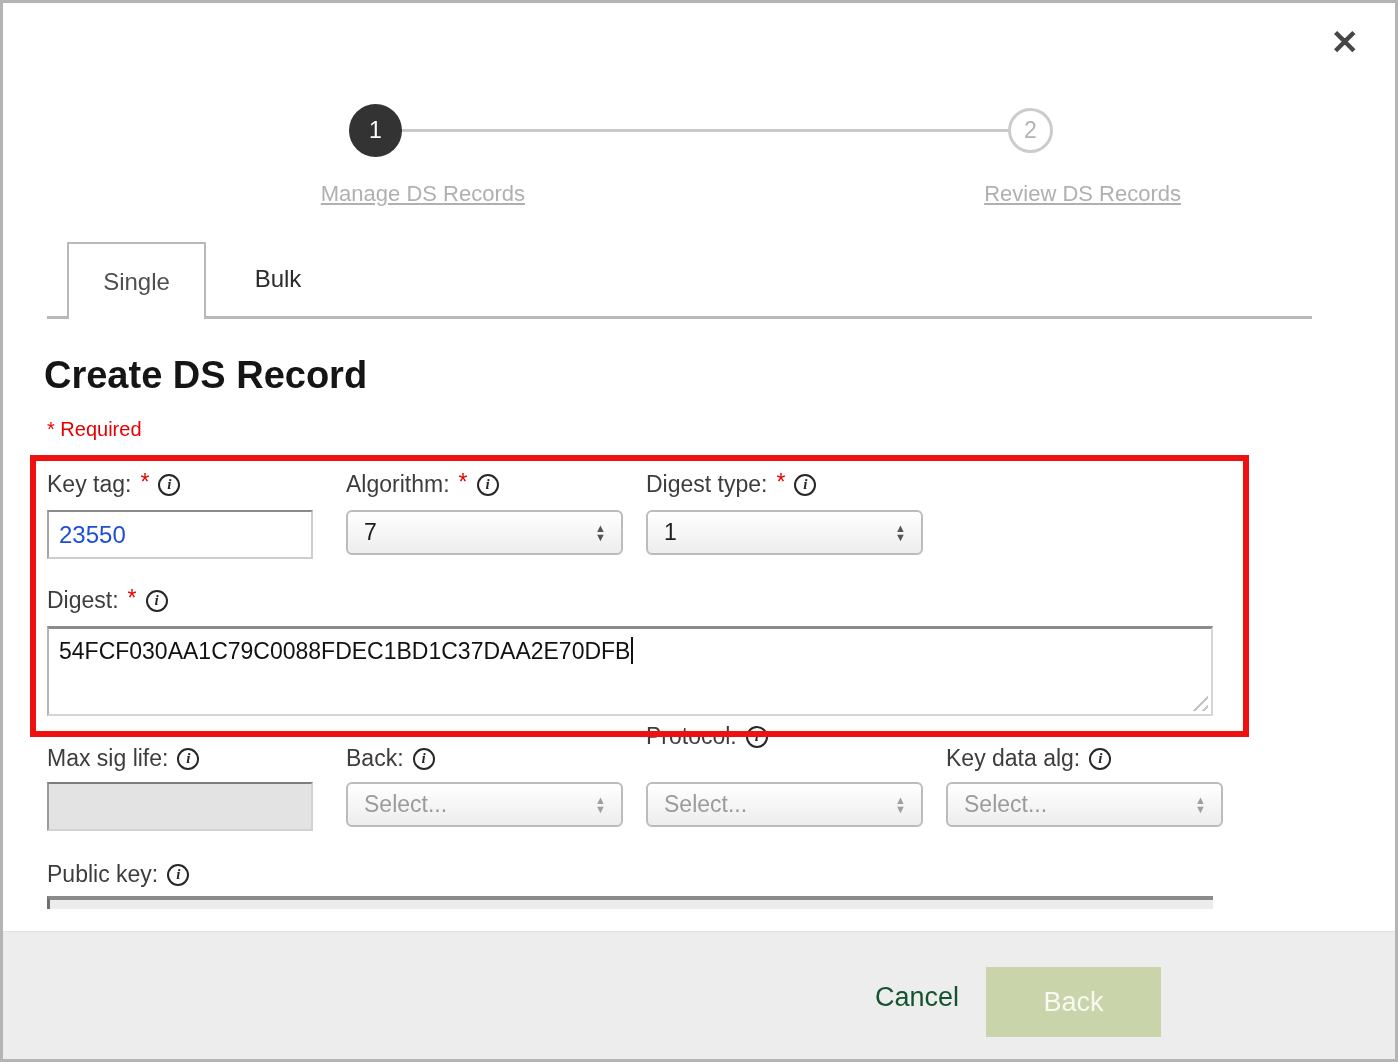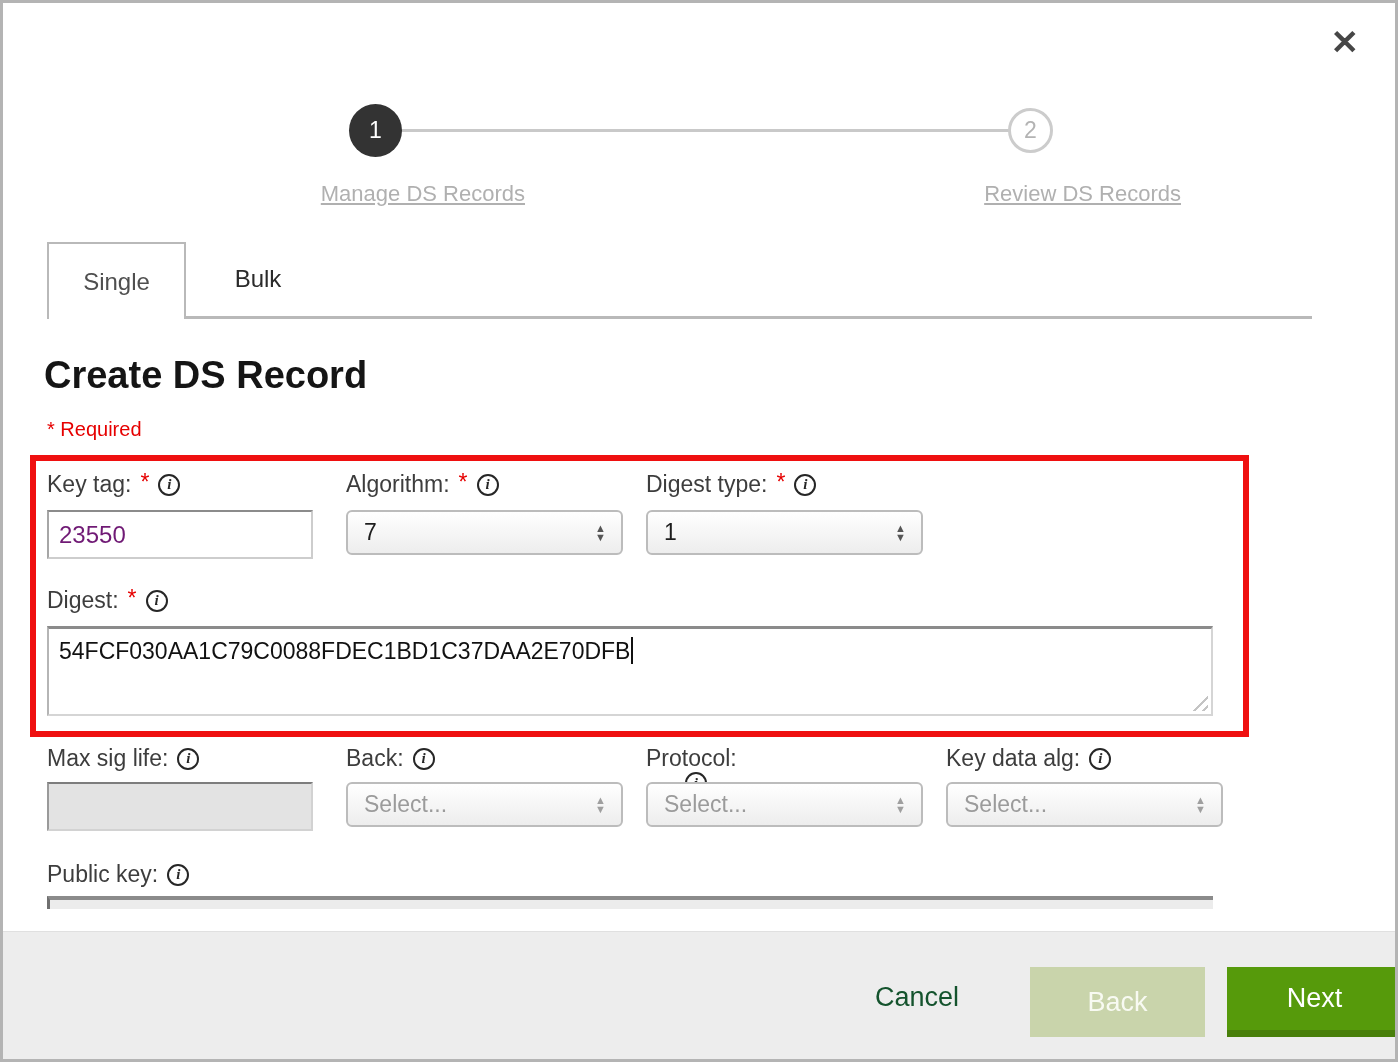--- a/index.html
+++ b/index.html
@@ -15,41 +15,41 @@
   
   .step-line { position:absolute; left:372px; top:126px; width:656px; height:3px; background:#c9c9c9; }
   .step-circle { position:absolute; border-radius:50%; display:flex; align-items:center; justify-content:center; font-size:23px; }
   .step-1 { left:346px; top:101px; width:53px; height:53px; background:#333333; color:#ffffff; }
   .step-2 { left:1005px; top:105px; width:45px; height:45px; background:#ffffff; border:3px solid #cccccc; color:#b3b3b3; }
   .step-label { position:absolute; top:178px; width:300px; text-align:right; font-size:22px; color:#b0b0b0;text-decoration:underline; }
   .step-label-1 { left:222px; } .step-label-2 { left:878px; }
   
   .tab-line { position:absolute; left:44px; top:313px; width:1265px; height:3px; background:#b9b9b9; }
   .tab { position:absolute; top:239px; display:flex; align-items:center; justify-content:center;
-    font-size:24px; cursor:pointer; }
+    font-size:24px; cursor:pointer;margin-left:20px; }
   .tab-single { left:44px; width:139px; height:77px; background:#fff; border:2px solid #b9b9b9;
     border-bottom:none; color:#4f4f4f; z-index:2; }
   .tab-bulk { left:199px; width:112px; height:74px; color:#2b2b2b; }
   
   .page-title { position:absolute; left:41px; top:351px; font-size:38px; font-weight:bold; color:#151515; }
   .required-note { position:absolute; left:44px; top:415px; font-size:20px; color:#e60000; }
   
   .annotation-box { position:absolute; left:27px; top:452px; width:1219px; height:282px;
     border:6px solid #ef1010; z-index:6; pointer-events:none; }
   
   .flabel { position:absolute; display:flex; align-items:center; font-size:23px; color:#3d3d3d; white-space:nowrap; }
   .req { color:#e60000; margin-left:9px; font-size:23px; position:relative; top:-2px; }
   .info-icon { margin-left:9px; width:22px; height:22px; min-width:22px; border:2.5px solid #262626;
     border-radius:50%; display:inline-flex; align-items:center; justify-content:center; cursor:pointer; }
   .info-icon i { font-family:"Liberation Serif", serif; font-style:italic; font-weight:bold;
     font-size:15px; color:#262626; line-height:1; }
   
   .tinput { position:absolute; width:266px; height:49px; border:2px solid;
     border-color:#8b8b8b #cdcdcd #cdcdcd #a6a6a6; background:#fff;
-    font-family:"Liberation Sans", sans-serif; font-size:24px; color:#701a75; padding:0 10px; }
+    font-family:"Liberation Sans", sans-serif; font-size:24px; color:#1d4ed8; padding:0 10px; }
   .tinput.disabled { background:#e3e3e3; border-color:#7d7d7d #d2d2d2 #d2d2d2 #9a9a9a; }
   
   .select { position:absolute; width:277px; height:45px; border:2px solid #bcbcbc; border-radius:6px;
     background:linear-gradient(#ffffff,#ededed); display:flex; align-items:center;
     padding:0 16px; font-size:23px; color:#1d1d1d; cursor:pointer; }
   .select.placeholder { color:#9b9b9b; }
   .spin { position:absolute; right:15px; top:50%; transform:translateY(-50%);
     display:flex; flex-direction:column; align-items:center; color:#555; }
   .spin span { font-size:11px; line-height:9px; }
   .select.placeholder .spin { color:#9f9f9f; }
@@ -63,21 +63,21 @@
     clip-path:polygon(100% 0,100% 100%,0 100%); cursor:nwse-resize; }
   
   .pk-sliver { position:absolute; left:44px; top:893px; width:1166px; height:13px;
     background:#ececec; border-top:4px solid #8b8b8b; border-left:3px solid #6f6f6f; }
   
   .footer { position:absolute; left:0; bottom:0; width:100%; height:128px;
     background:#ededed; border-top:1px solid #e0e0e0; }
   .cancel-link { position:absolute; left:872px; top:50px; font-size:27px; color:#14532d;
     background:none; border:none; cursor:pointer; font-family:"Liberation Sans", sans-serif; }
   .btn { position:absolute; top:35px; width:175px; height:70px; border:none; font-size:27px;
-    font-family:"Liberation Sans", sans-serif; cursor:pointer;margin-left:44px; }
+    font-family:"Liberation Sans", sans-serif; cursor:pointer; }
   .btn-back { left:983px; background:#c9d4ab; color:#f8faf2; }
   .btn-next { left:1180px; background:#569a0b; border-bottom:7px solid #487f0a; color:#ffffff; }
 </style>
 </head>
 <body>
 
 <div class="modal">
 
   <button class="close-btn">
     <span>✕</span>
@@ -153,21 +153,21 @@
     <span class="info-icon">
         <i>i</i>
       </span>
   </div>
   <div class="flabel" style="left:343px; top:742px;">
     <span>Back:</span>
     <span class="info-icon">
         <i>i</i>
       </span>
   </div>
-  <div class="flabel" style="left:643px; top:742px;flex-direction:column;">
+  <div class="flabel" style="left:643px; top:720px;">
     <span>Protocol:</span>
     <span class="info-icon">
         <i>i</i>
       </span>
   </div>
   <div class="flabel" style="left:943px; top:742px;">
     <span>Key data alg:</span>
     <span class="info-icon">
         <i>i</i>
       </span>
@@ -200,16 +200,15 @@
     <span>Public key:</span>
     <span class="info-icon">
         <i>i</i>
       </span>
   </div>
   <div class="pk-sliver"></div>
 
   <div class="footer">
     <button class="cancel-link">Cancel</button>
     <button class="btn btn-back">Back</button>
-    <button class="btn btn-next">Next</button>
   </div>
 
 </div>
 
 </body></html>

